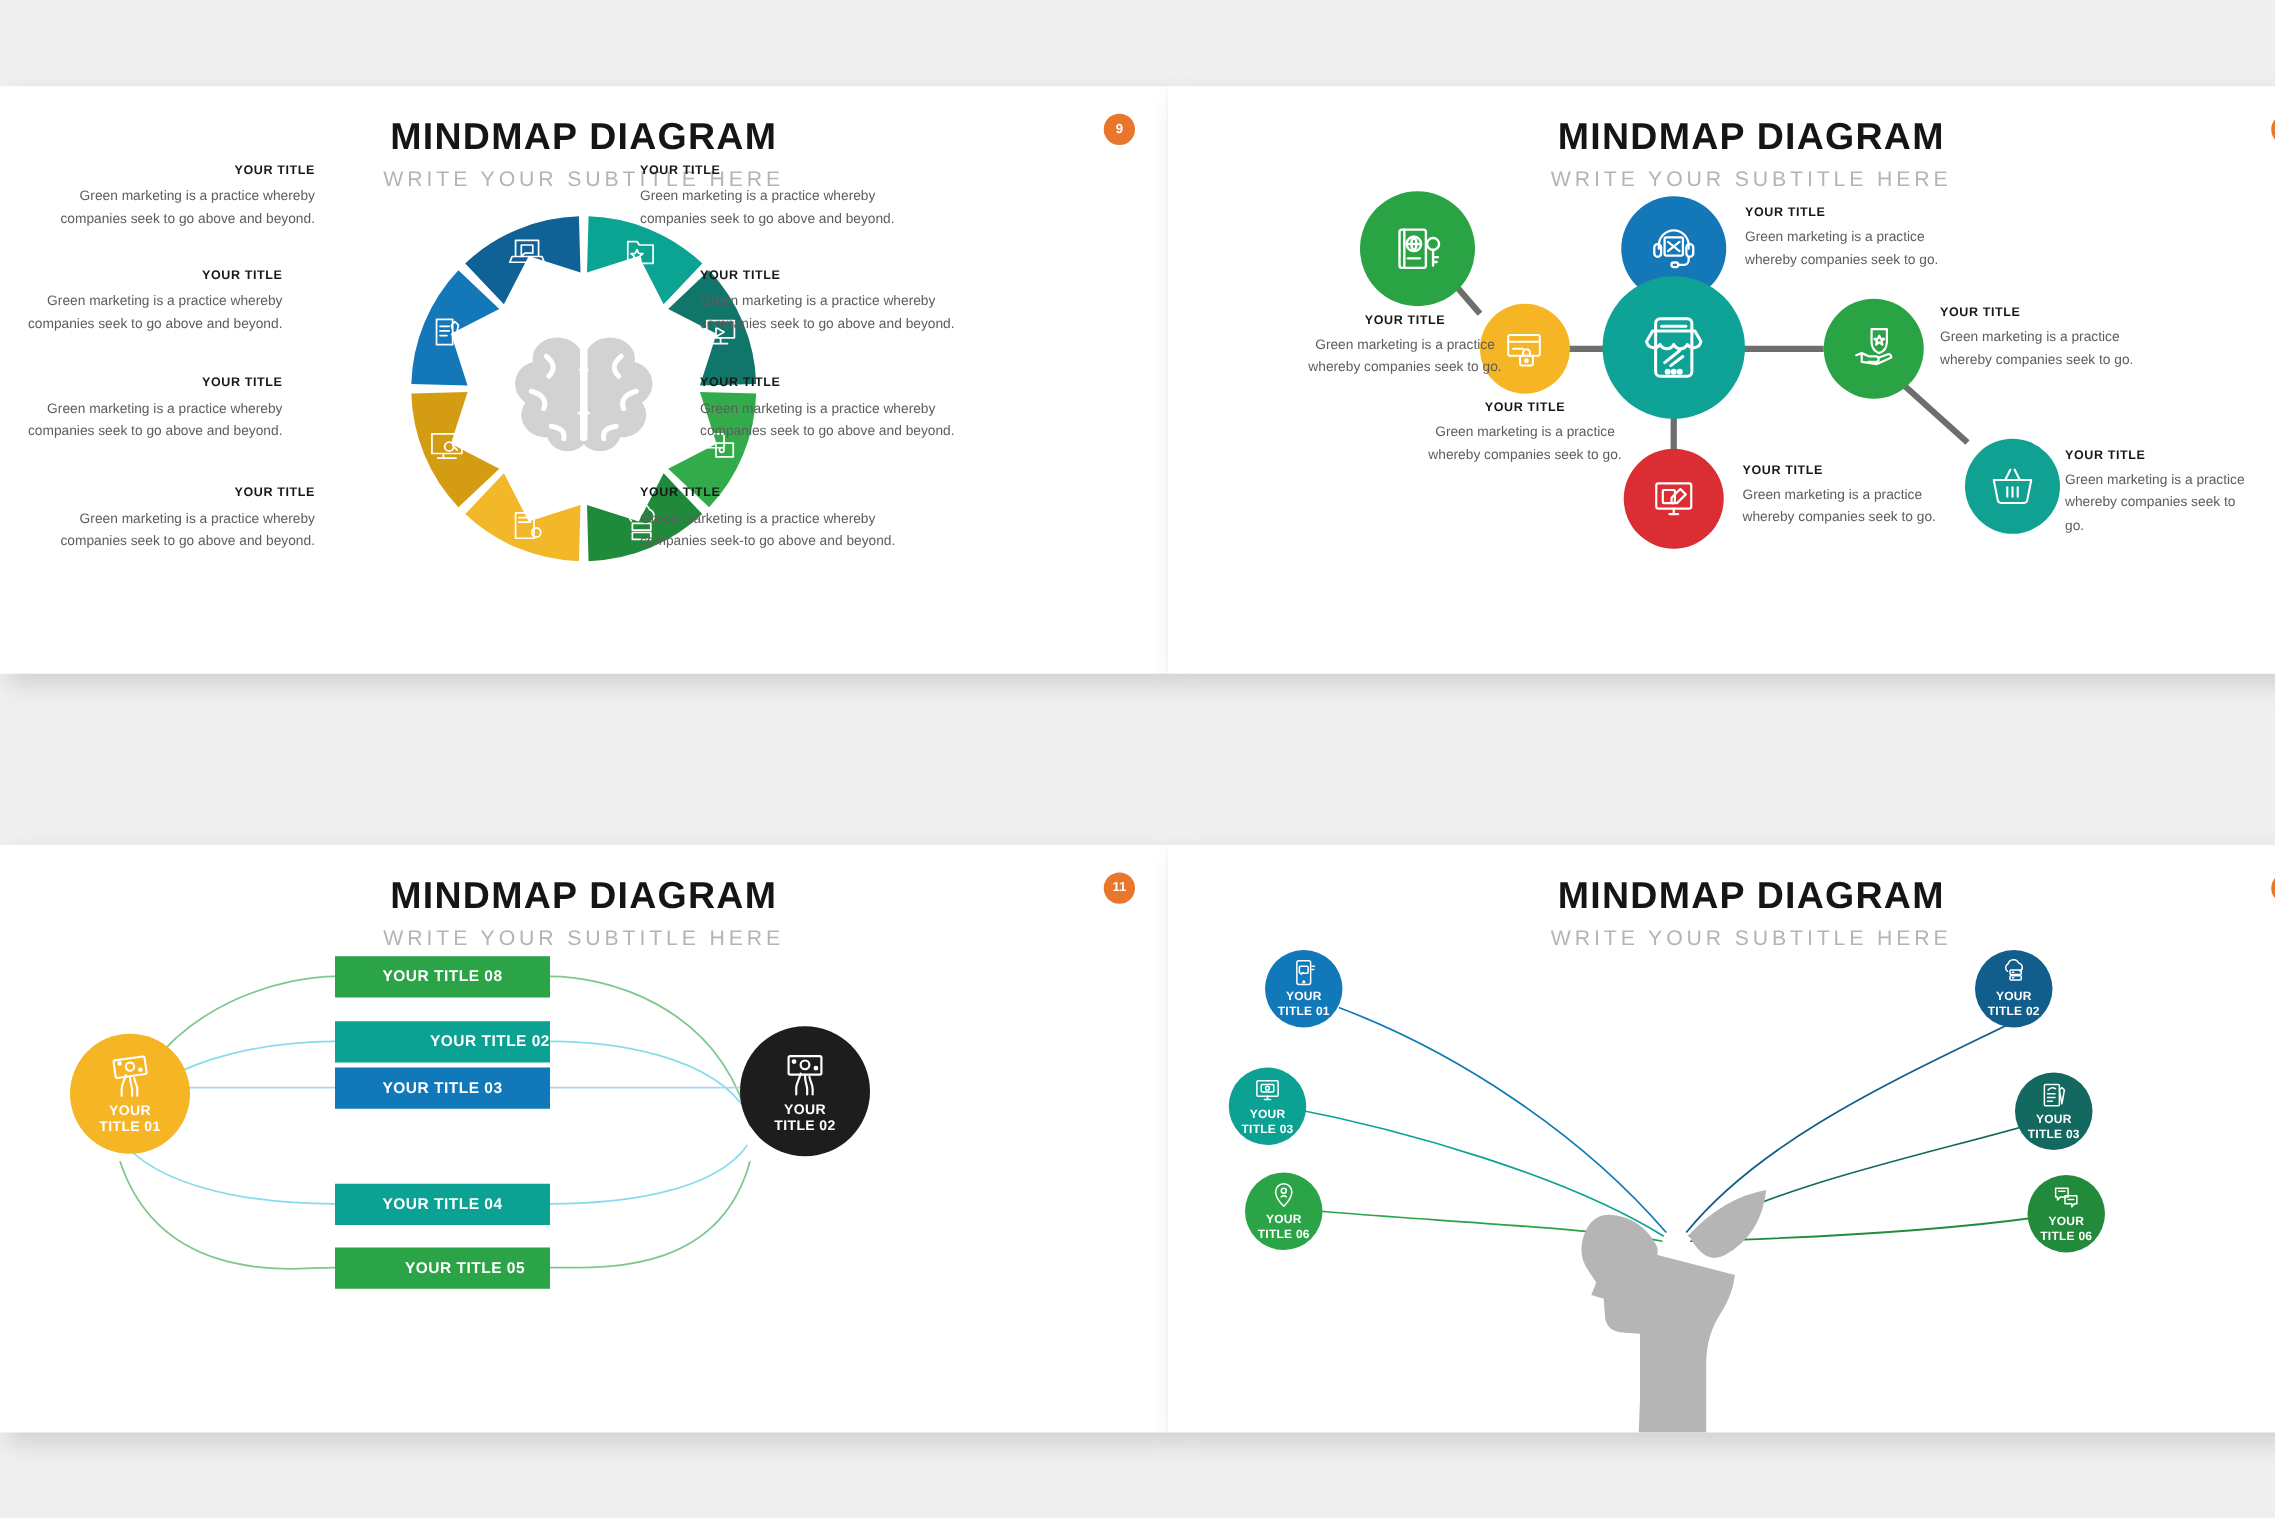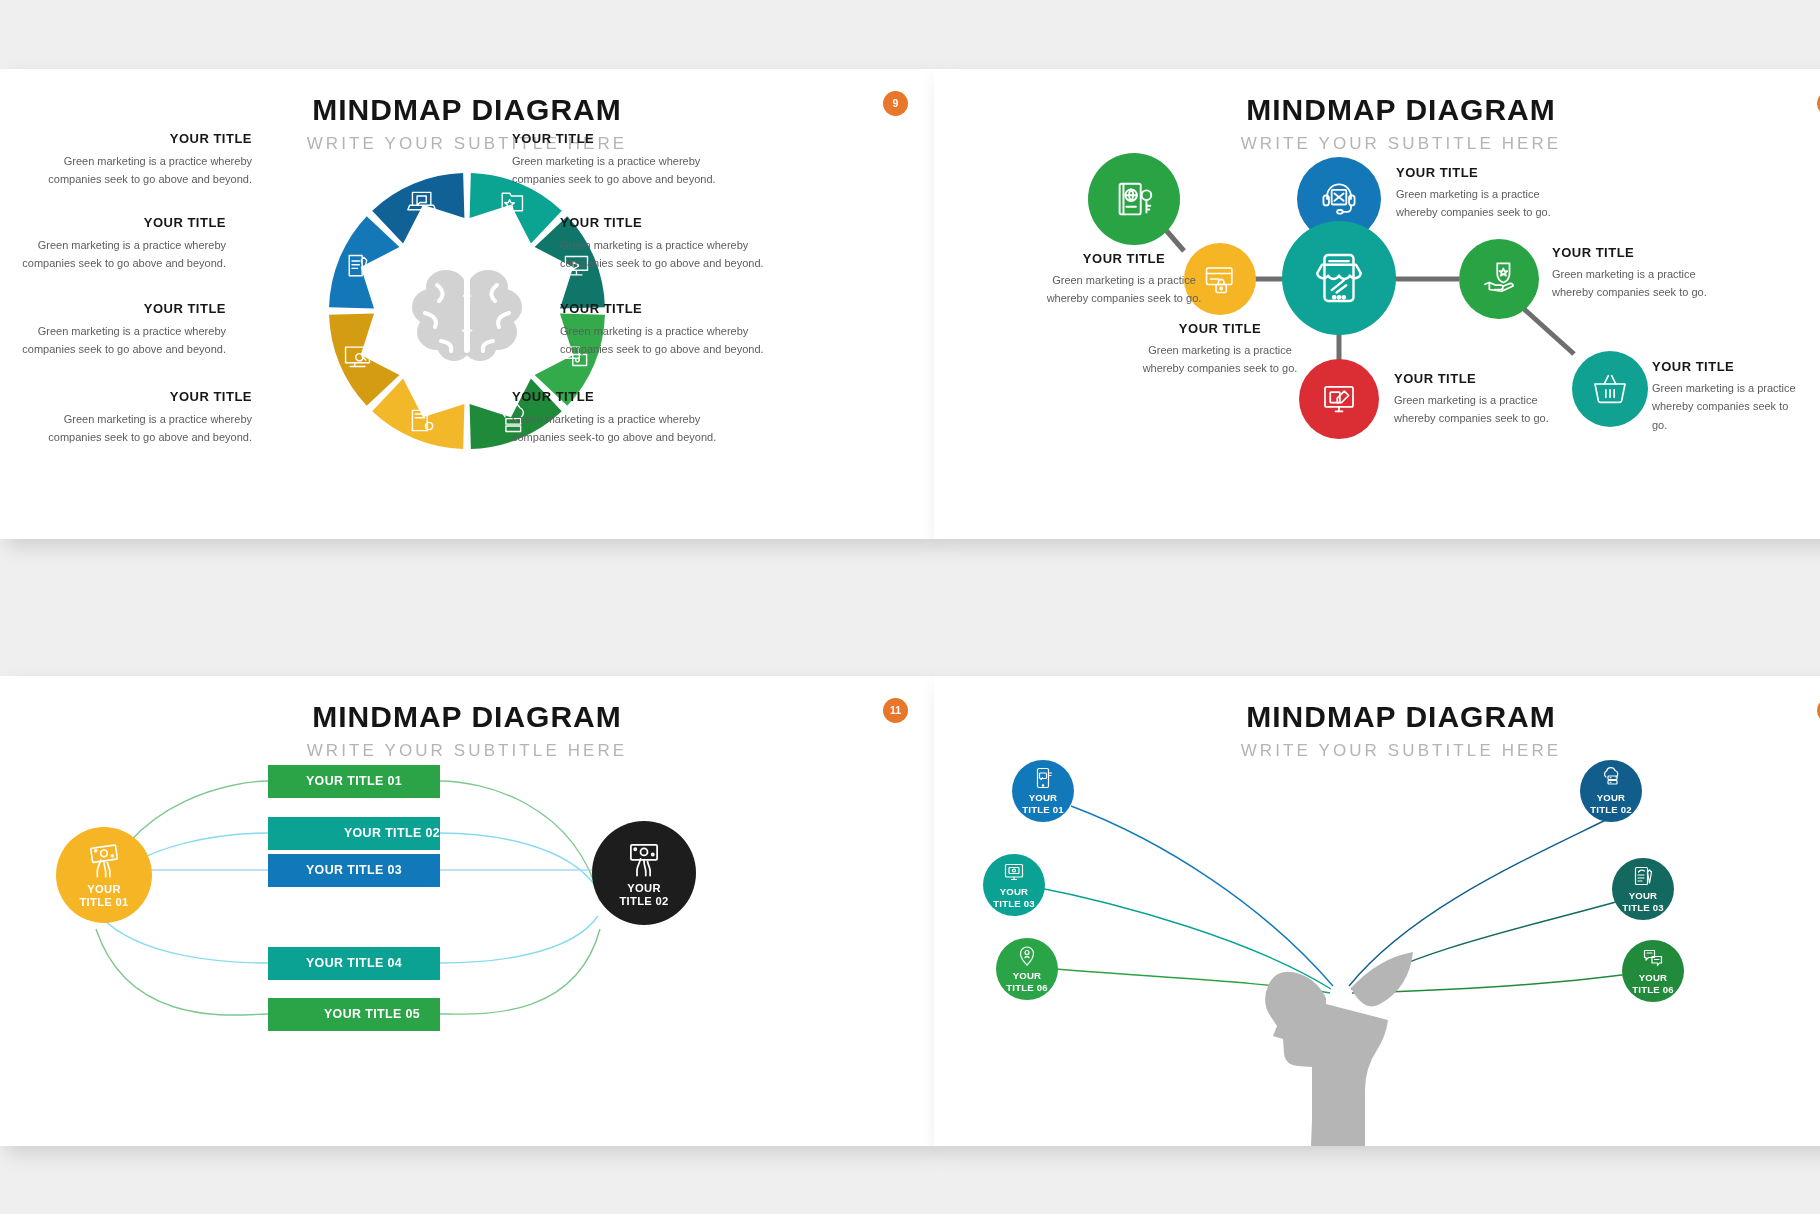--- a/index.html
+++ b/index.html
@@ -32,21 +32,21 @@
     font-size: 17px; letter-spacing: 3.1px; color: #b4b4b4;
     margin-top: 7px; font-weight: normal;
   }
   .pagebadge {
     position: absolute; top: 22px; right: 26px;
     width: 25px; height: 25px; border-radius: 50%;
     background: #e8762b; color: #fff;
     font-size: 10.5px; font-weight: bold;
     display: flex; align-items: center; justify-content: center;
   }
-  .ttl { font-size: 13px; font-weight: bold; color: #171717; letter-spacing: .5px; }
+  .ttl { font-size: 10px; font-weight: bold; color: #171717; letter-spacing: .5px; }
   .body-txt { font-size: 11px; line-height: 1.45; color: #5d5d5d; }
 
   
   .s1-stage { position: absolute; inset: 0; }
   .s1-label { position: absolute; width: 218px; }
   .s1-label.r { text-align: right; }
   .s1-label.l { text-align: left; }
   .s1-label .ttl { margin-bottom: 5px; display: block; }
   .s1-ring { position: absolute; left: 50%; top: 92px; transform: translateX(-50%); }
 
@@ -356,21 +356,21 @@
             <path d="M112 194 L 268 194" stroke="#a8d7ef"></path>
             <path d="M440 194 L 592 194" stroke="#a8d7ef"></path>
             <path d="M100 240 C 140 283, 230 287, 268 287" stroke="#86dced"></path>
             <path d="M440 287 C 490 287, 570 280, 598 240" stroke="#86dced"></path>
             <path d="M96 253 C 130 355, 240 338, 268 338" stroke="#7ec88e"></path>
             <path d="M440 338 C 480 338, 575 345, 600 253" stroke="#7ec88e"></path>
           </g>
         </svg>
 
         <div class="bar" style="top:89px; background:#2ba347;">
-          <span>YOUR TITLE 01</span>
+          <span>YOUR TITLE 08</span>
         </div>
         <div class="bar" style="top:141px; background:#0ba193;justify-content:flex-end;">
           <span>YOUR TITLE 02</span>
         </div>
         <div class="bar" style="top:178px; background:#1179b9;">
           <span>YOUR TITLE 03</span>
         </div>
         <div class="bar" style="top:271px; background:#0ba193;">
           <span>YOUR TITLE 04</span>
         </div>

